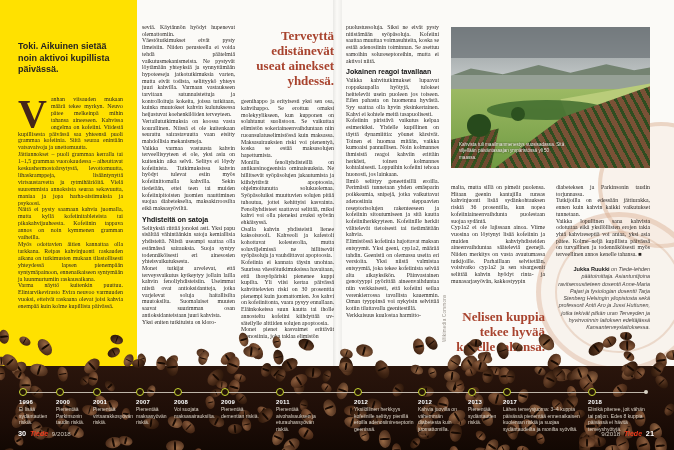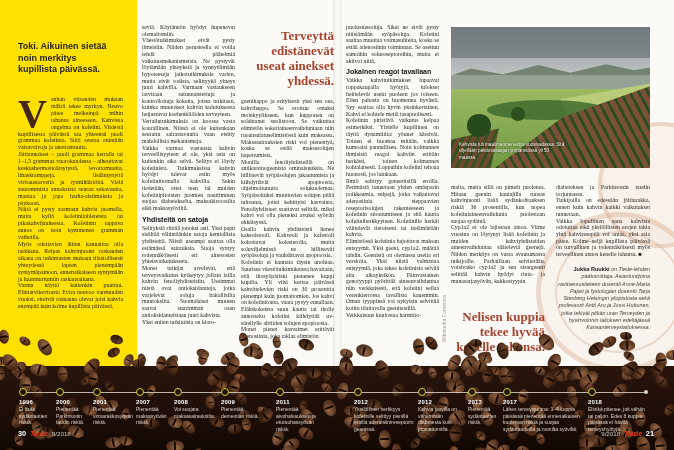--- a/index.html
+++ b/index.html
@@ -90,21 +90,21 @@
   .folio-right{right:20px;text-align:right;}
   .folio .num{font-weight:bold;color:#fff;font-size:7.4px;}
   .folio .mag{color:#ee3a1c;font-weight:bold;font-style:italic;font-size:7px;margin:0 2px;}
 </style>
 </head>
 <body>
 
 <div class="spread">
 
   <aside class="yellow-panel">
-    <p class="standfirst">Toki. Aikuinen sietää noin merkitys kupillista päivässä.</p>
+    <p class="standfirst">Toki. Aikuinen sietää noin aktivoi kupillista päivässä.</p>
     <div class="intro">
       <span class="dropcap">V</span><span>anhan viisauden mukaan määrä tekee myrkyn. Neuvo pätee melkeinpä mihin tahansa aineeseen. Kahvissa ongelma on kofeiini. Viidestä kupillisesta päivässä saa yhteensä puoli grammaa kofeiinia. Siitä seuraa enintään vatsavaivoja ja unettomuutta.
 Jättiannokset – puoli grammaa kerralla tai 1–1,5 grammaa vuorokaudessa – aiheuttavat keskushermostoärsytystä, levottomuutta, lihaskramppeja, lisääntynyttä virtsaustarvetta ja rytmihäiriöitä. Vielä suuremmista annoksista seuraa sekavuutta, maniaa ja jopa harha-aistimuksia ja psykoosi.
 Näitä ei pysty saamaan kahvia juomalla, mutta kyllä kofeiinitableteista tai pikakahvijauheesta. Kofeiinin tappava annos on noin kymmenen gramman vaiheilla.
 Myös odottavien äitien kannattaa olla tarkkana. Reipas kahvinjuonti raskauden aikana on tutkimusten mukaan tilastollisesti yhteydessä lapsen pienempään syntymäpainoon, ennenaikaiseen syntymään ja luunmurtumiin raskausaikana.
 Varma näyttö kuitenkin puuttuu. Elintarvikevirasto Evira neuvoo varmuuden vuoksi, etteivät raskaana olevat joisi kahvia enempää kuin kolme kupillista päivässä.</span>
     </div>
   </aside>
 
   <div class="col colA">

